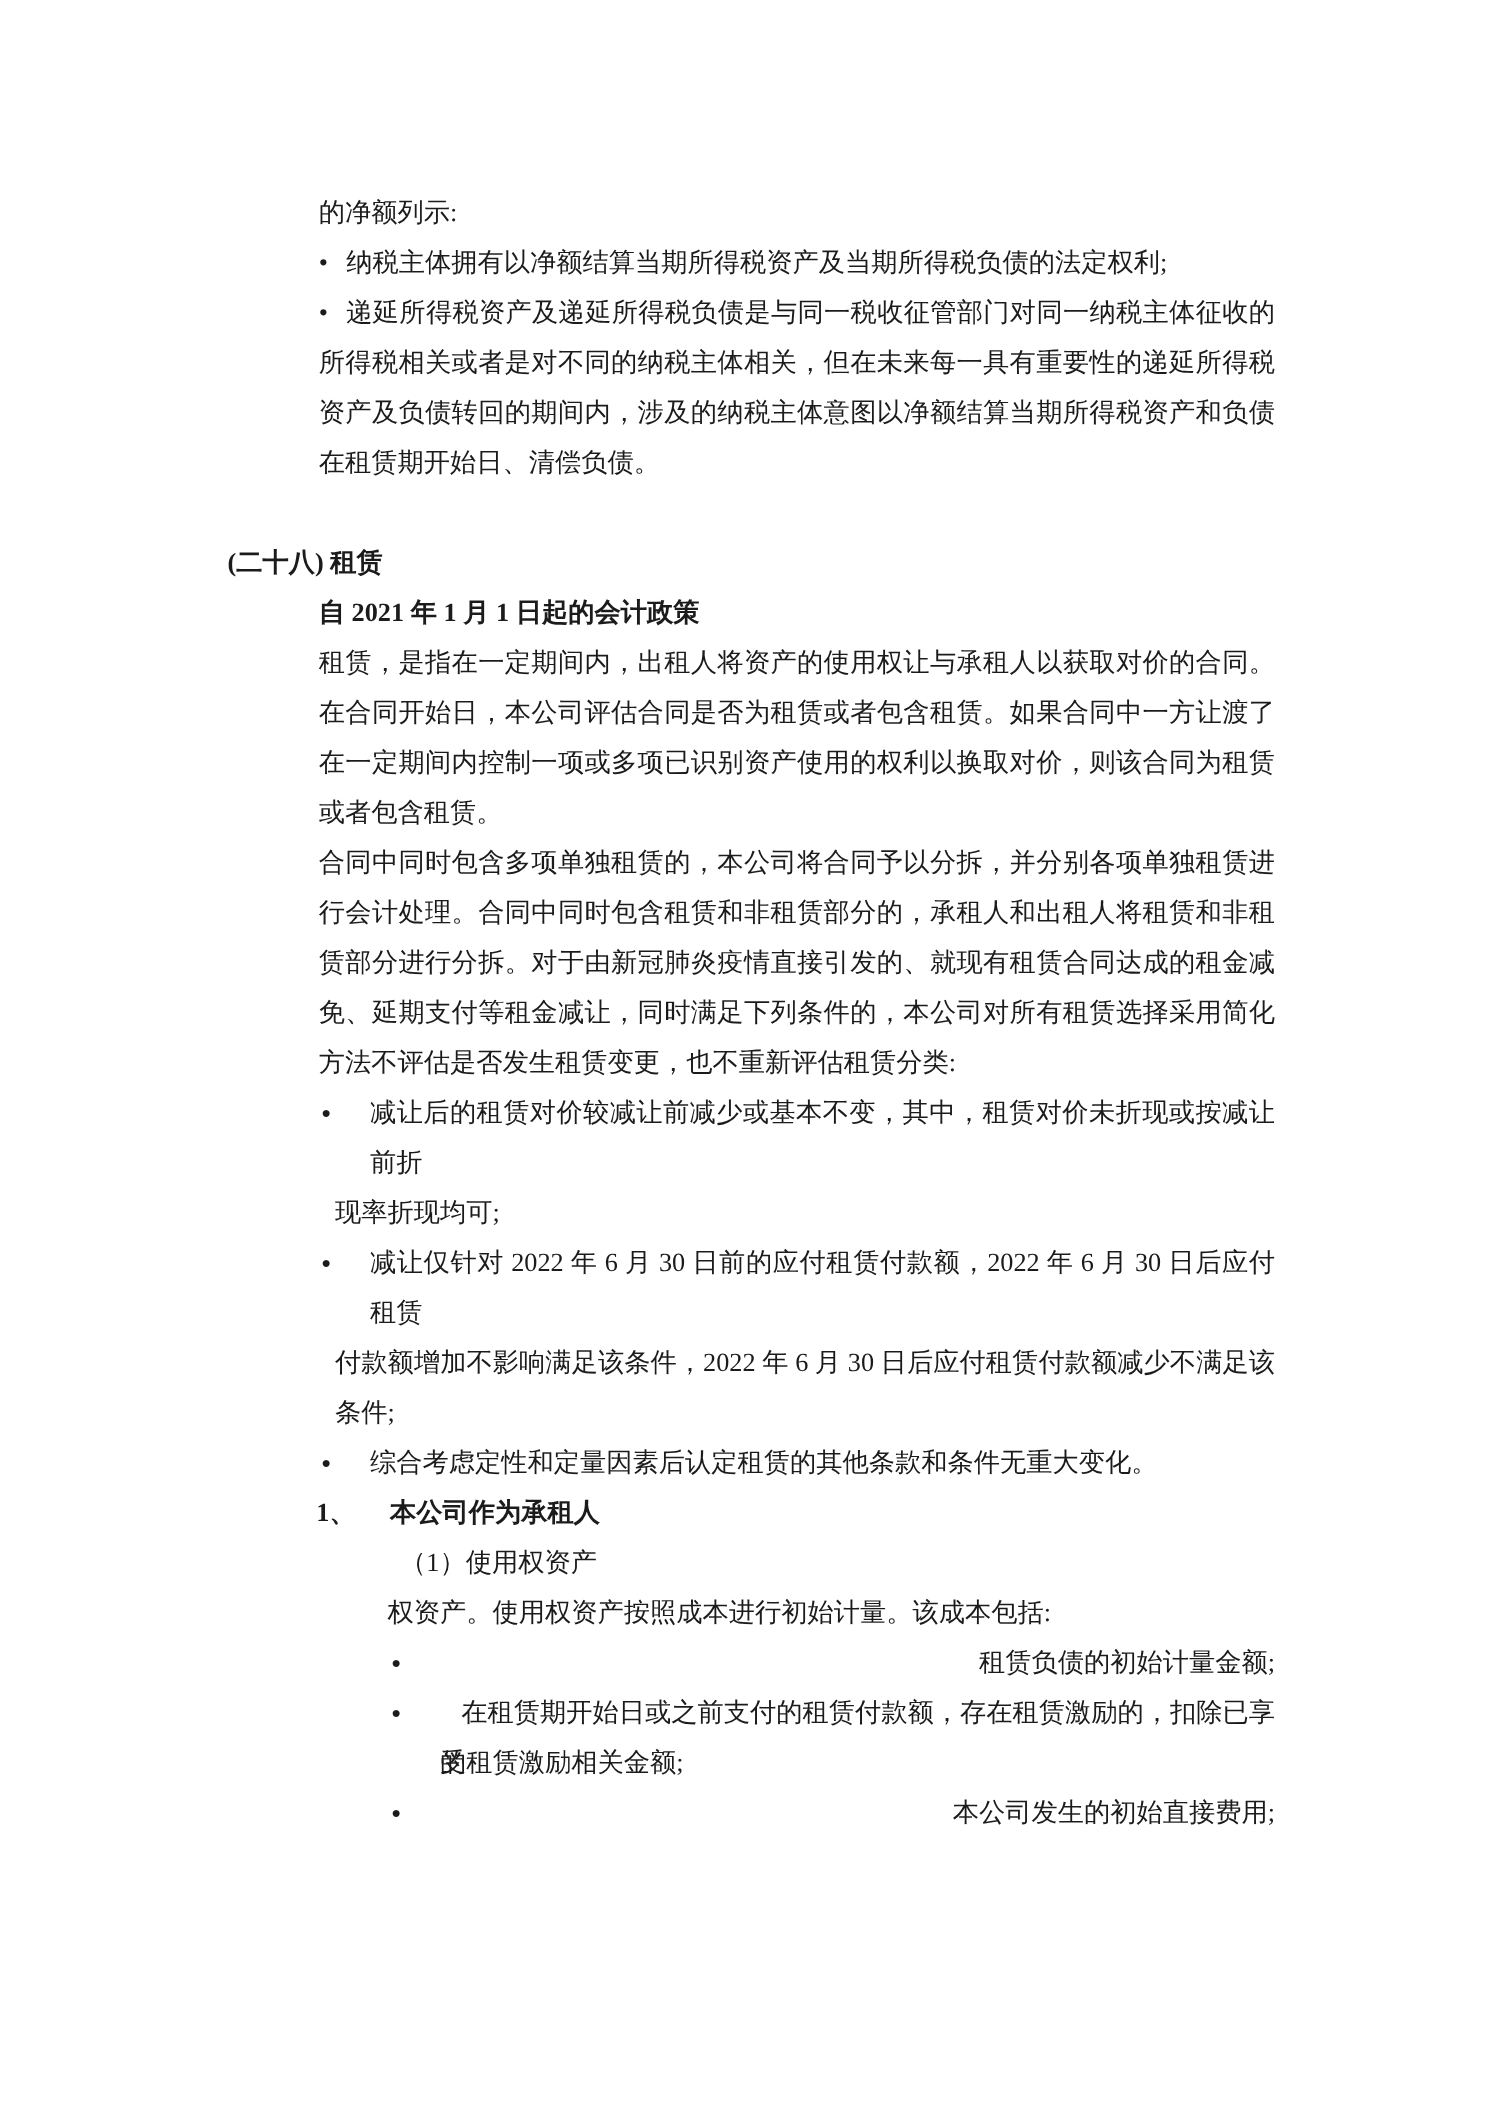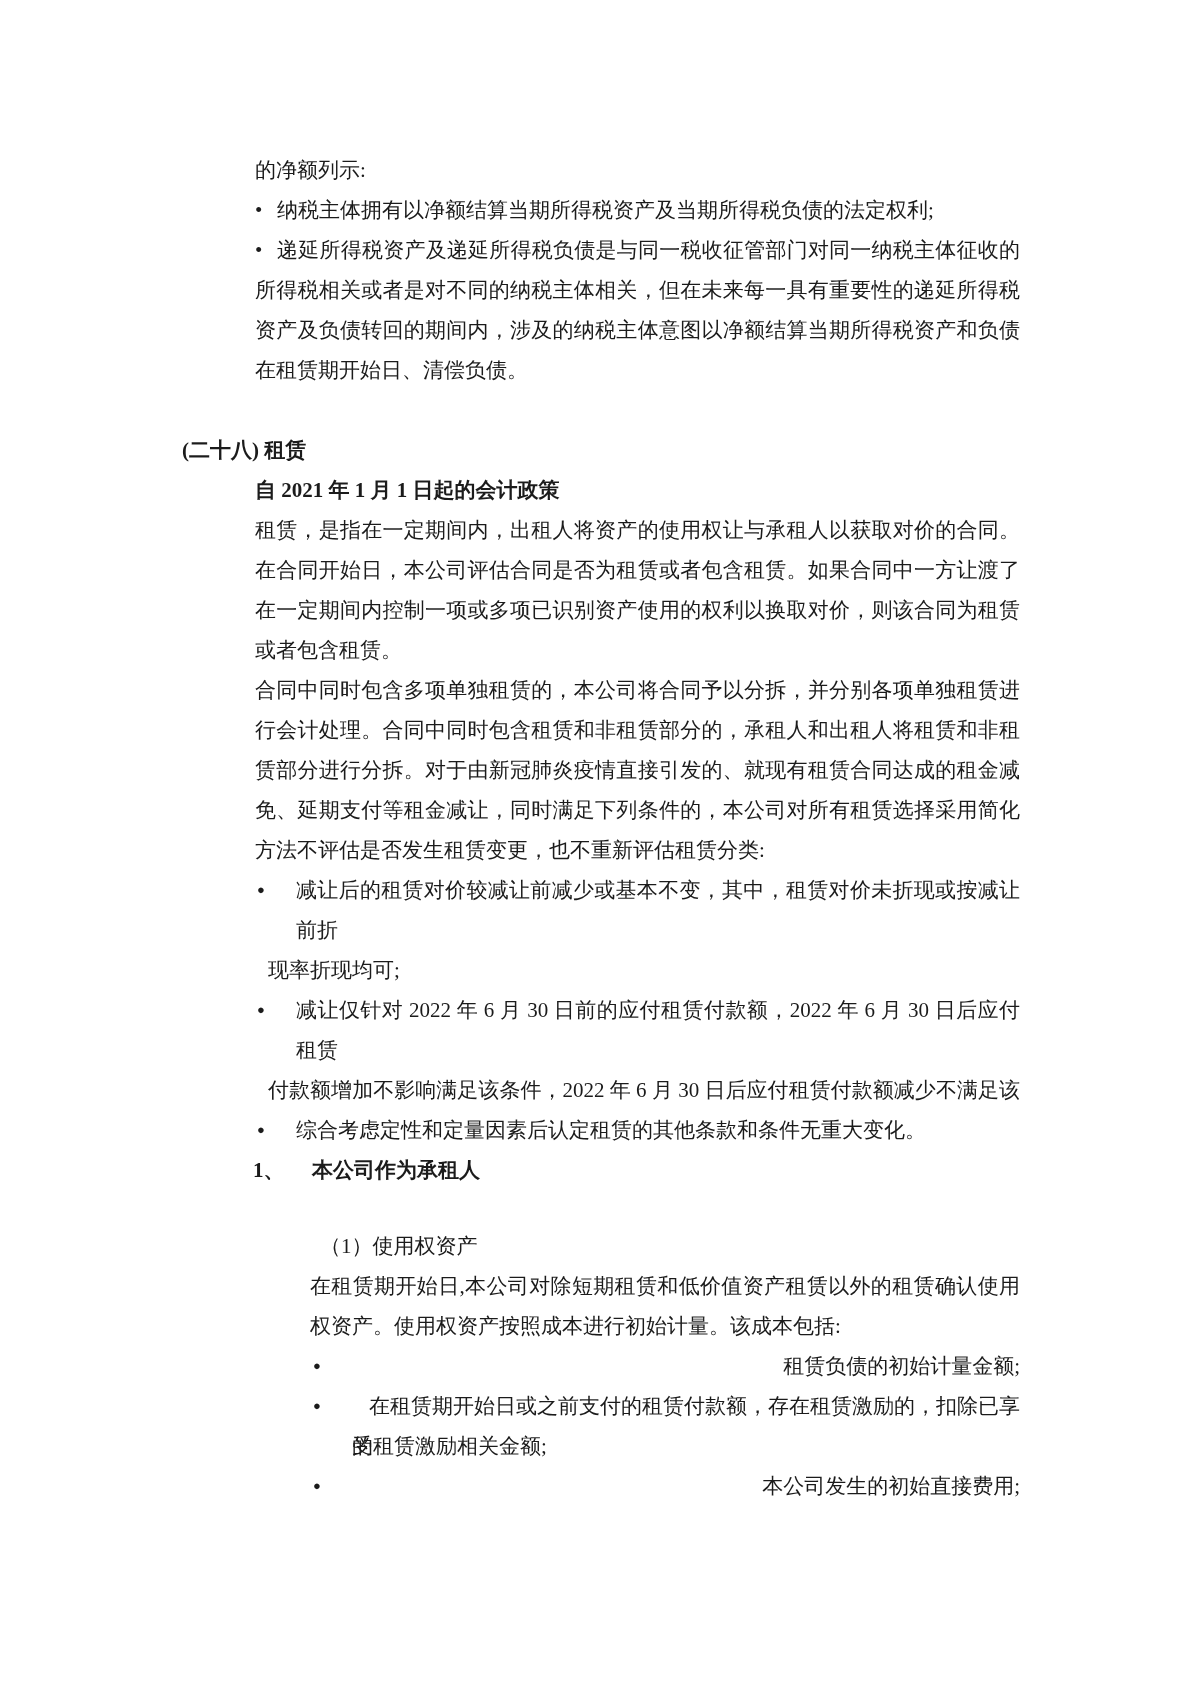--- a/index.html
+++ b/index.html
@@ -33,21 +33,21 @@
 
   .b2 { margin-left: 75px; display: flex; }
   .b2 .dot { flex: 0 0 39px; font-size: 13px; }
   .b2 .t { flex: 1; }
   .h2 { margin-left: 114px; }
   .c2 { margin-left: 86px; }
 
   .num { margin-left: 71px; display: flex; font-weight: bold; }
   .num .n { flex: 0 0 59px; }
   .num .ttl { flex: 1; }
-  .sub { margin-left: 138px; margin-top: 36px; }
+  .sub { margin-left: 138px; }
   .p3  { margin-left: 128px; }
 
   .b3 { margin-left: 131px; display: flex; }
   .b3 .dot { flex: 0 0 39px; font-size: 13px; }
   .b3 .t { flex: 1; text-align: right; }
   .h3 { margin-left: 170px; }
 </style>
 </head>
 <body>
 
@@ -89,33 +89,33 @@
     </div>
     <div class="line h2">前折</div>
     <div class="line c2">现率折现均可;</div>
 
     <div class="line b2">
       <span class="dot">●</span>
       <span class="t just">减让仅针对 2022 年 6 月 30 日前的应付租赁付款额，2022 年 6 月 30 日后应付</span>
     </div>
     <div class="line h2">租赁</div>
     <div class="line c2 just">付款额增加不影响满足该条件，2022 年 6 月 30 日后应付租赁付款额减少不满足该</div>
+    <div class="line c2">条件;</div>
 
     <div class="line b2">
       <span class="dot">●</span>
       <span class="t">综合考虑定性和定量因素后认定租赁的其他条款和条件无重大变化。</span>
     </div>
 
     <div class="line num">
       <span class="n">1、</span>
       <span class="ttl">本公司作为承租人</span>
     </div>
     <div class="line sub">（1）使用权资产</div>
 
-    <div class="line p3 just">在租赁期开始日,本公司对除短期租赁和低价值资产租赁以外的租赁确认使用</div>
     <div class="line p3">权资产。使用权资产按照成本进行初始计量。该成本包括:</div>
 
     <div class="line b3">
 
       <span class="dot">●</span>
       <span class="t">租赁负债的初始计量金额;</span>
     </div>
 
     <div class="line b3">
       <span class="dot">●</span>

